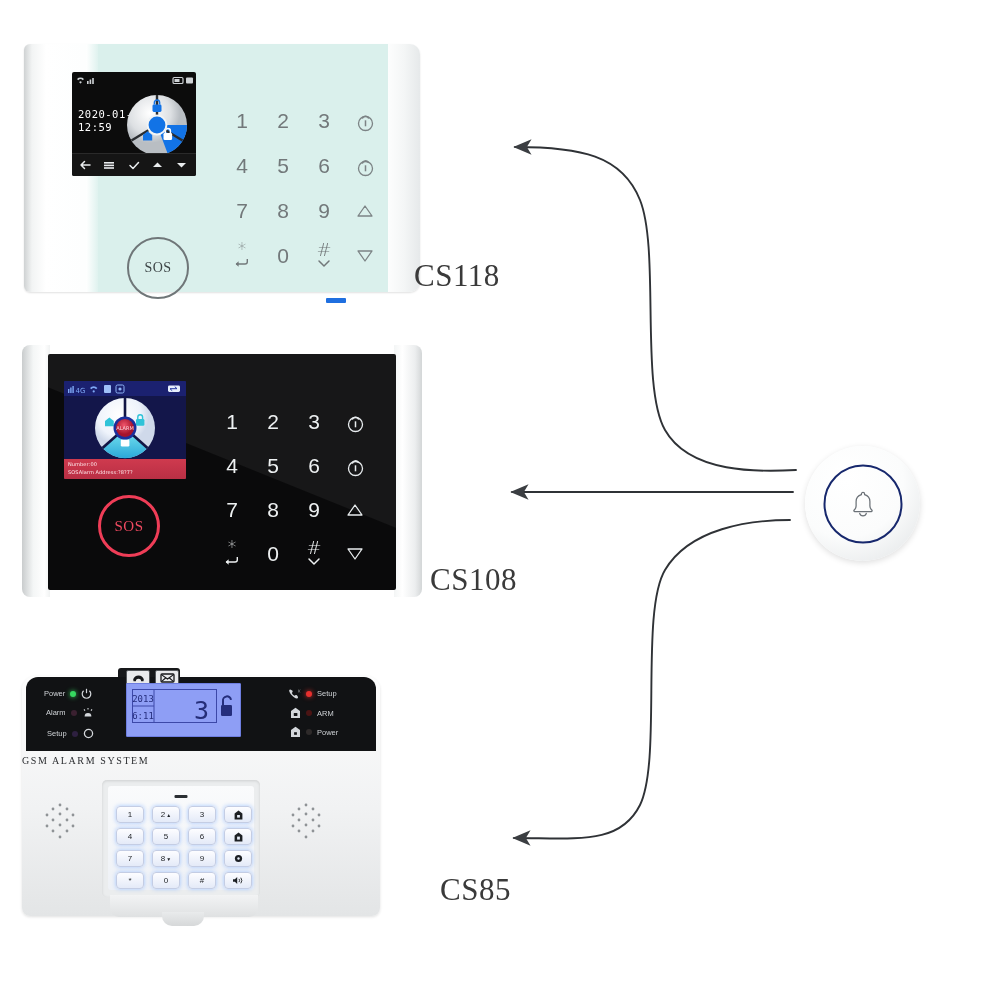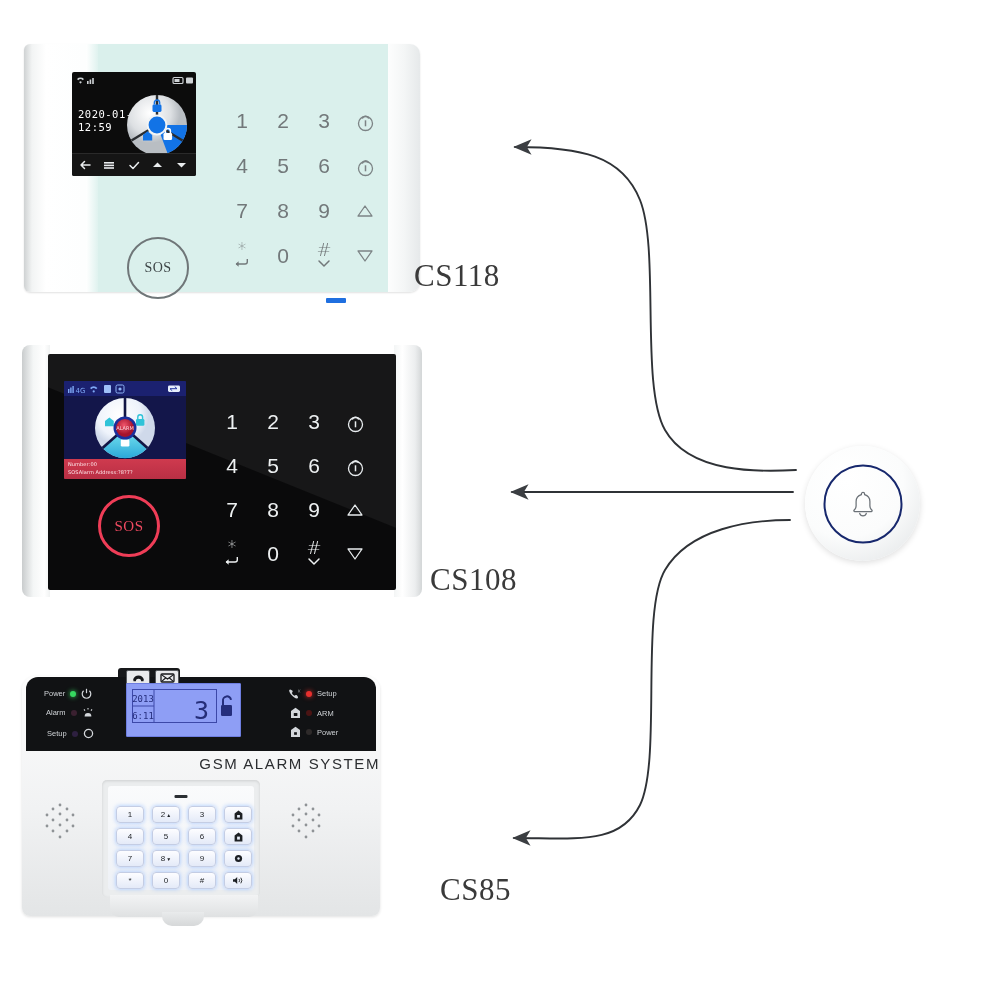--- a/index.html
+++ b/index.html
@@ -55,21 +55,21 @@
   #cs85 .case{position:absolute;left:0;top:24px;width:358px;height:240px;border-radius:14px 14px 8px 8px;
      background:linear-gradient(180deg,#fdfdfd,#f1f2f3 55%,#e3e5e6);box-shadow:0 1px 3px rgba(0,0,0,.12);}
   #cs85 .topblack{position:absolute;left:4px;top:25px;width:350px;height:74px;border-radius:12px 12px 0 0;background:#111214;}
   #cs85 .topbump{position:absolute;left:96px;top:16px;width:62px;height:16px;background:#17181a;border-radius:3px 3px 0 0;}
   #cs85 .btnico{position:absolute;top:18px;width:22px;height:13px;background:#e9eaec;border:1px solid #55585c;border-radius:2px;
      display:flex;align-items:center;justify-content:center;font-size:9px;color:#18191b;line-height:1;}
   #cs85 .lcd{position:absolute;left:104px;top:31px;width:113px;height:52px;background:#8e9ef5;border:1px solid #6e7ee0;border-radius:1px;overflow:hidden;}
   #cs85 .lcdin{position:absolute;left:5px;top:5px;right:5px;bottom:5px;}
   #cs85 .ledrow{position:absolute;display:flex;align-items:center;gap:5px;color:#cfd2d6;font-size:7.5px;font-family:"Liberation Sans",sans-serif;}
   #cs85 .dot{width:6px;height:6px;border-radius:50%;}
-  #cs85 .gsm{position:absolute;left:0;top:103px;width:358px;text-align:right;font-size:15px;letter-spacing:1.6px;color:#2b2d30;font-family:Liberation Sans, sans-serif;}
+  #cs85 .gsm{position:absolute;left:0;top:103px;width:358px;text-align:left;font-size:10px;letter-spacing:1.6px;color:#2b2d30;font-family:Liberation Serif, serif;}
   #cs85 .kprecess{position:absolute;left:80px;top:128px;width:158px;height:117px;background:#ebedee;border-radius:5px;box-shadow:inset 0 1px 3px rgba(0,0,0,.12);}
   #cs85 .kpface{position:absolute;left:6px;top:6px;width:146px;height:104px;background:linear-gradient(180deg,#fafbfc,#eef1f6);border-radius:3px;}
   #cs85 .kpled{position:absolute;left:50%;top:9px;transform:translateX(-50%);width:13px;height:3px;background:#2b2f33;border-radius:1px;}
   #cs85 .kbtn{position:absolute;width:26px;height:15px;border-radius:4px;background:linear-gradient(180deg,#fdfdff,#e4eaf8);
       border:1px solid #c4cde4;box-shadow:0 0 4px rgba(150,190,255,.85);display:flex;align-items:center;justify-content:center;
       font-size:8px;color:#1d2024;font-family:"Liberation Sans",sans-serif;}
   #cs85 .spk{position:absolute;top:146px;width:44px;height:48px;}
   #cs85 .stand{position:absolute;left:88px;top:243px;width:148px;height:22px;background:linear-gradient(180deg,#f2f3f4,#dfe1e2);border-radius:0 0 9px 9px;}
   #cs85 .standfoot{position:absolute;left:140px;top:260px;width:42px;height:14px;background:linear-gradient(180deg,#e9ebec,#d6d8d9);border-radius:0 0 10px 10px;}
 

